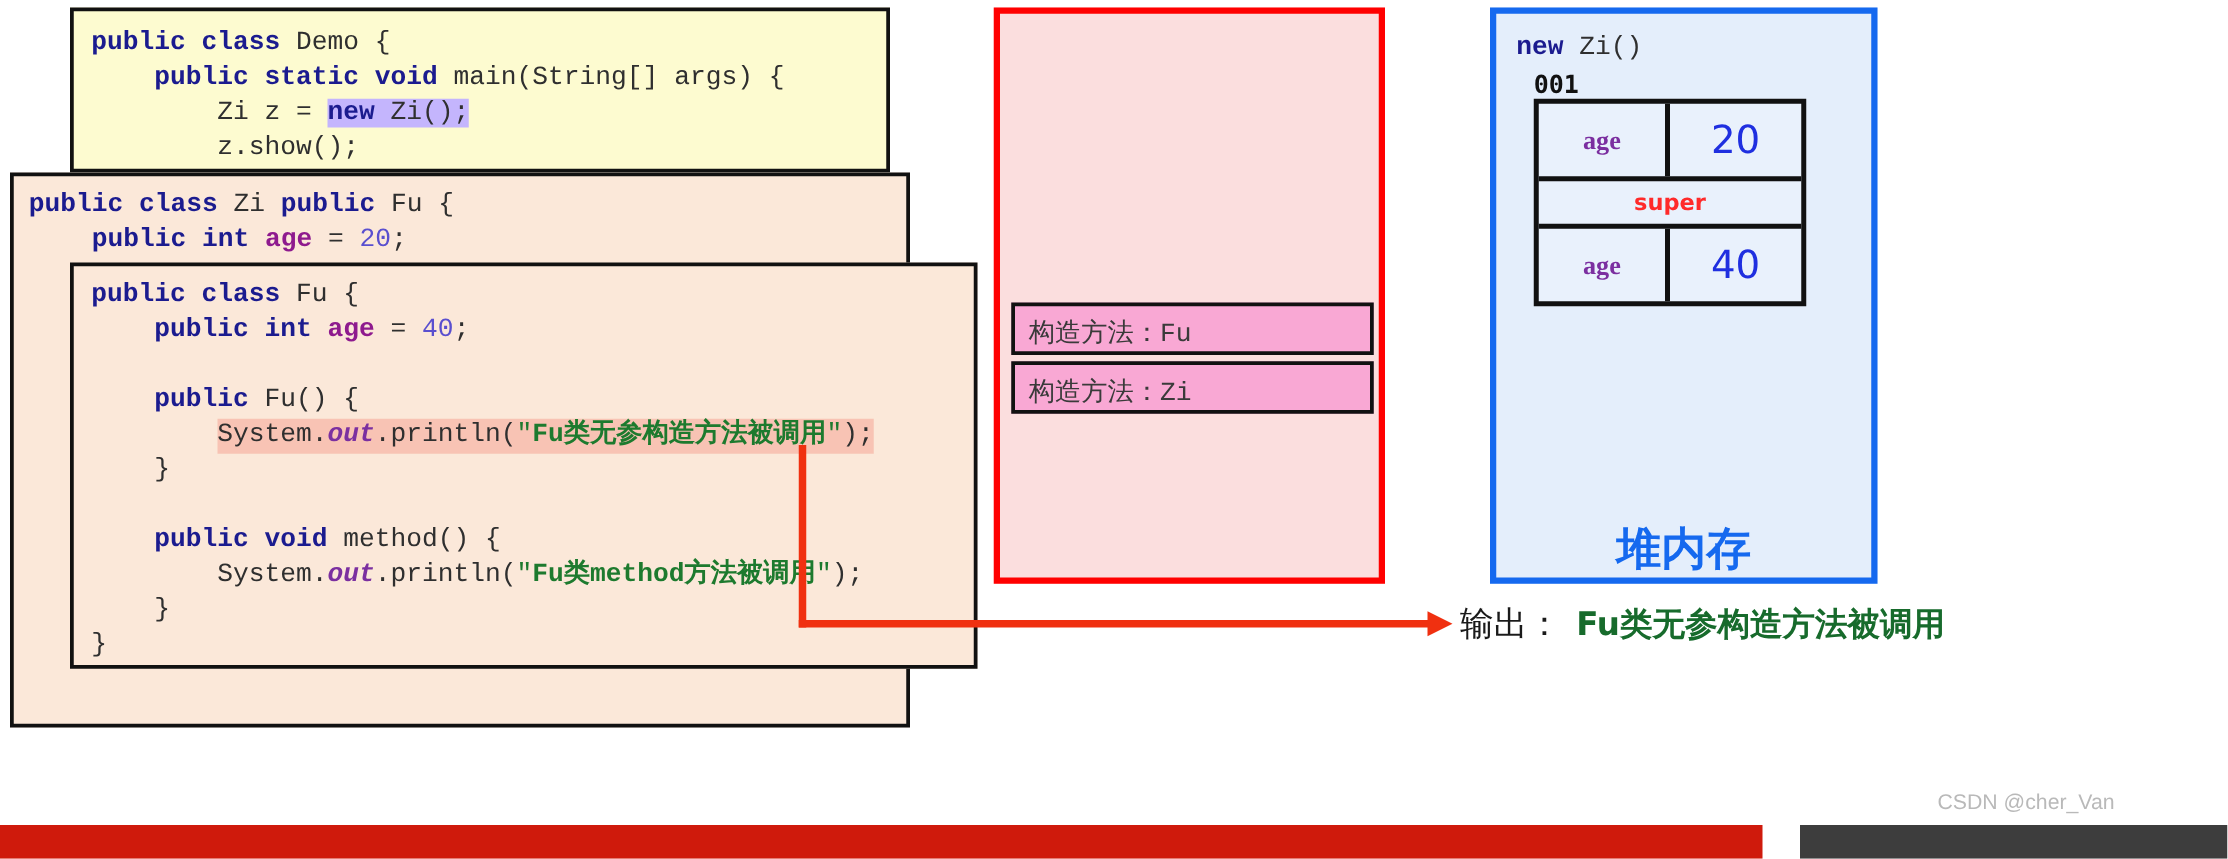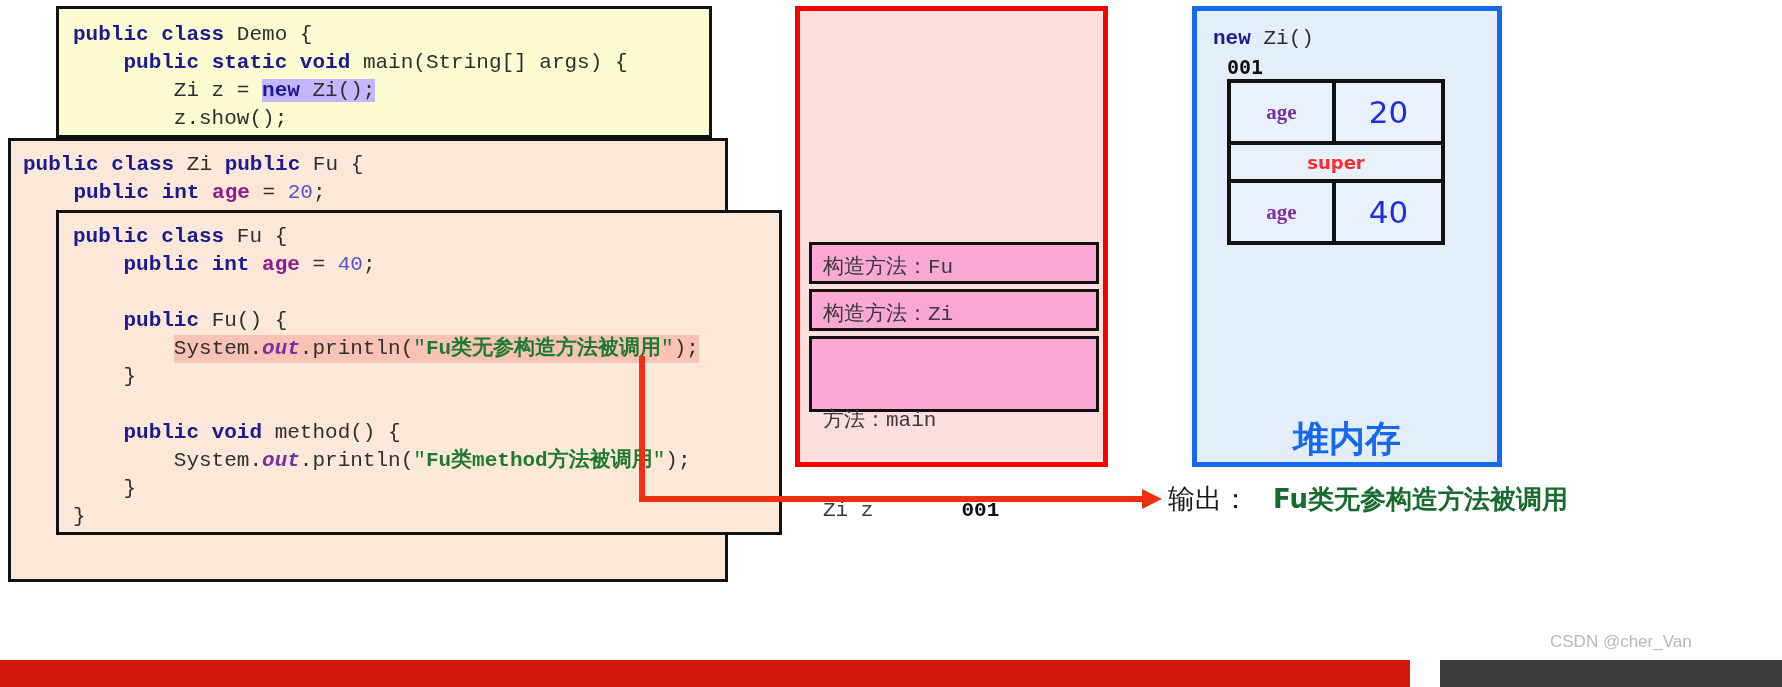--- a/index.html
+++ b/index.html
@@ -194,21 +194,21 @@
     border-left: 20px solid #f03010;
     z-index: 6;
   }
 
   
   #output-line {
     position: absolute;
     left: 1168px; top: 481px;
     display: flex;
     align-items: baseline;
-    gap: 24px;
+    gap: 12px;
     z-index: 6;
   }
   #output-label {
     font-family: "Liberation Serif", "DejaVu Serif", serif;
     font-size: 27px;
     color: #1a1a1a;
   }
   #output-value {
     font-family: "DejaVu Sans", sans-serif;
     font-weight: bold;
@@ -276,24 +276,20 @@
 <span class="plain">    }</span>
 
 <span class="plain">    </span><span class="kw">public void </span><span class="plain">method() {</span>
 <span class="plain">        System.</span><span class="outk">out</span><span class="plain">.println(</span><span class="strq">"</span><span class="str">Fu类method方法被调用</span><span class="strq">"</span><span class="plain">);</span>
 <span class="plain">    }</span>
 <span class="plain">}</span></div>
 
 <div id="stack-panel">
   <div class="frame" id="frame-fu"><span>构造方法：Fu</span></div>
   <div class="frame" id="frame-zi"><span>构造方法：Zi</span></div>
-  <div class="frame" id="frame-main">
-    <span class="frame-main-row">方法：main</span>
-    <span class="frame-main-row"><span>Zi z</span><span style="display:inline-block;width:88px"></span><span class="frame-addr">001</span></span>
-  </div>
 </div>
 
 <div id="heap-panel">
   <div id="heap-obj-label"><span class="kw">new</span><span class="plain"> </span><span class="plain">Zi()</span></div>
   <div id="heap-addr">001</div>
   <div id="heap-table">
     <div class="heap-row">
       <div class="heap-cell-name">age</div>
       <div class="heap-cell-val">20</div>
     </div>

